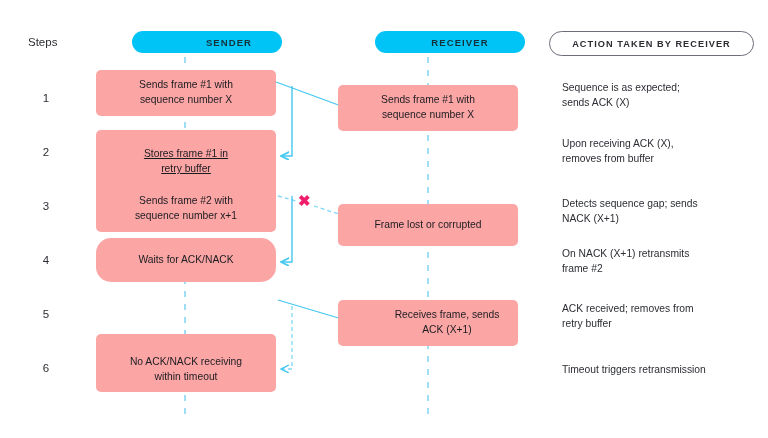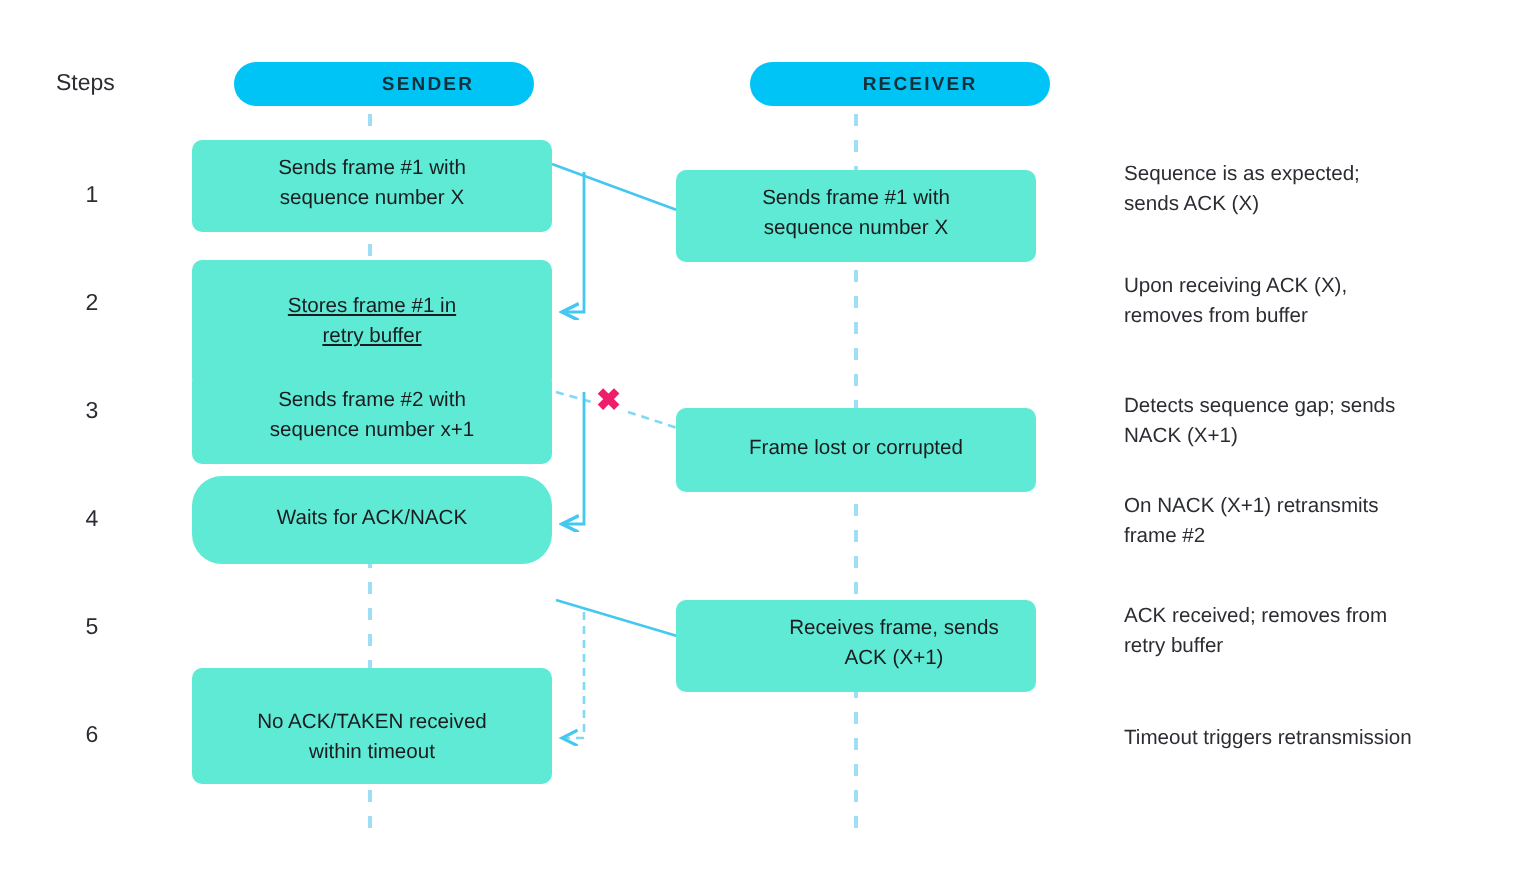--- a/index.html
+++ b/index.html
@@ -62,21 +62,21 @@
   }
   .step-num {
     position: absolute;
     font-size: 11.5px;
     color: #2b2d33;
     text-align: center;
     width: 24px;
   }
   .box {
     position: absolute;
-    background: #5eead4;
+    background: #fca5a5;
     border-radius: 5px;
     display: flex;
     align-items: center;
     justify-content: center;
     text-align: center;
     font-size: 10.3px;
     line-height: 1.45;
     color: #1b1c20;
     padding: 0 6px;
     box-sizing: border-box;
@@ -122,24 +122,25 @@
 
     <path d="M292,196 L292,262 L281,262" fill="none" stroke="#45c8f0" stroke-width="1.4" marker-end="url(#arr)"></path>
 
     <path d="M278,300 L352,322" fill="none" stroke="#45c8f0" stroke-width="1.3" marker-end="url(#arr)"></path>
 
     <path d="M292,306 L292,369 L281,369" fill="none" stroke="#7fd9f3" stroke-width="1.3" stroke-dasharray="4 3" marker-end="url(#arr)"></path>
   </svg>
 
   <div class="col-head-steps" style="left:28px; top:36px;">Steps</div>
 
-  <div class="pill" style="left:117px; top:31px; width:106px; height:22px;padding-left:44px;">SENDER</div>
+  <div class="pill" style="left:132px; top:31px; width:106px; height:22px;padding-left:44px;">SENDER</div>
 
   <div class="pill" style="left:375px; top:31px; width:130px; height:22px;padding-left:20px;">RECEIVER</div>
 
+  <div class="pill-outline" style="left:549px; top:31px; width:203px; height:23px;">ACTION TAKEN BY RECEIVER</div>
 
   <div class="step-num" style="left:34px; top:92px;">1</div>
 
   <div class="box" style="left:96px; top:70px; width:180px; height:46px;">
     <span>
       <span>Sends frame #1 with</span><br>
       <span>sequence number X</span>
     </span>
   </div>
 
@@ -215,21 +216,21 @@
 
   <div class="action" style="left:562px; top:301px; width:205px;">
     <div>ACK received; removes from</div>
     <div>retry buffer</div>
   </div>
 
   <div class="step-num" style="left:34px; top:362px;">6</div>
 
   <div class="box" style="left:96px; top:348px; width:180px; height:44px;">
     <span>
-      <span>No ACK/TAKEN received</span><br>
+      <span>No ACK/NACK receiving</span><br>
       <span>within timeout</span>
     </span>
   </div>
 
   <div class="action" style="left:562px; top:362px; width:210px;">
     <div>Timeout triggers retransmission</div>
     <div></div>
   </div>
 
 </div>

